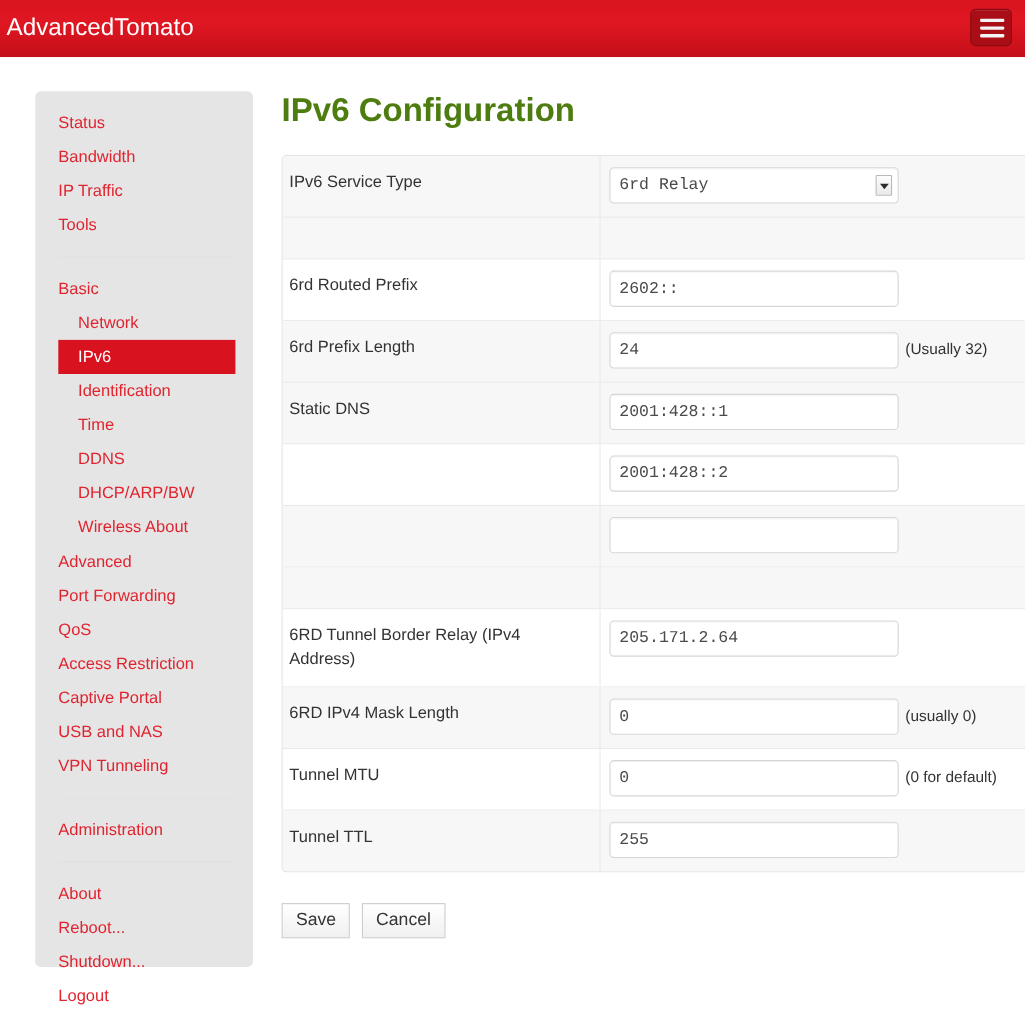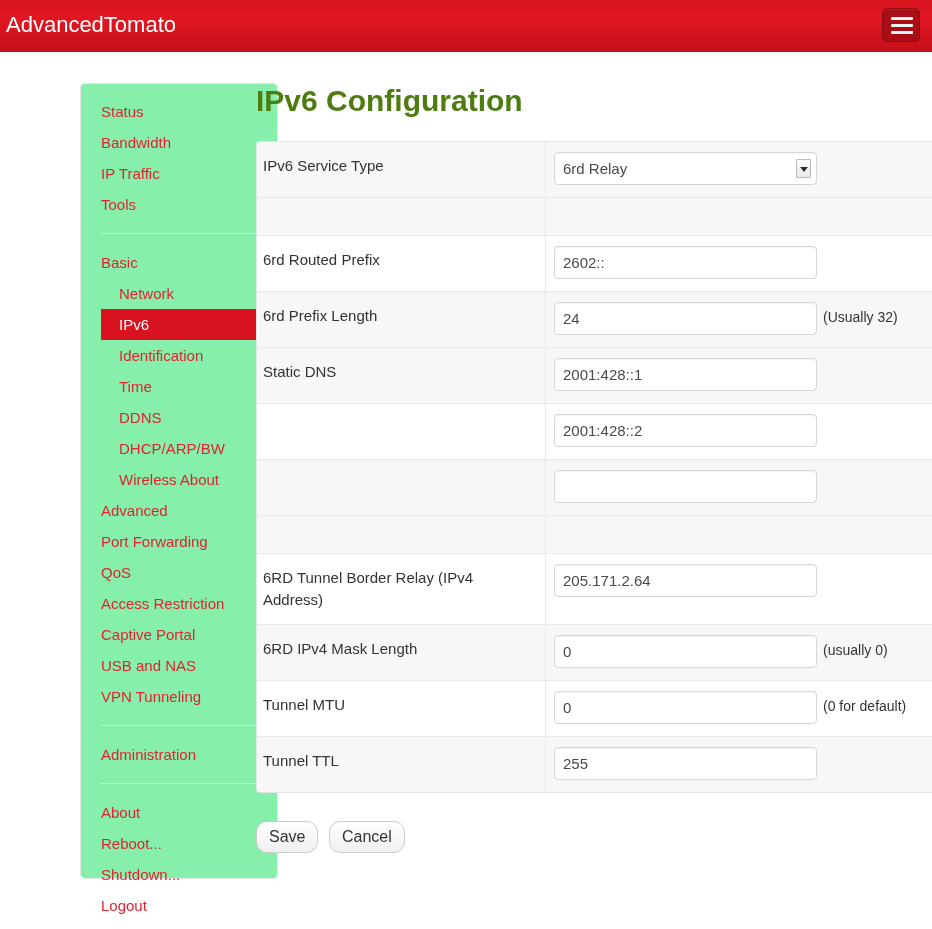--- a/index.html
+++ b/index.html
@@ -38,25 +38,24 @@
     background: #f3f3f3; border-radius: 1px;
   }
   .menu-toggle .bar:nth-child(1) { top: 8px; }
   .menu-toggle .bar:nth-child(2) { top: 15px; }
   .menu-toggle .bar:nth-child(3) { top: 22px; }
 
   
   .sidebar {
     position: absolute; left: 32px; top: 83px;
     width: 198px; height: 796px;
-    background: #86efac;
+    background: #e5e5e5;
     border: 1px solid #e6e6e6;
     border-radius: 5px;
     padding-top: 12px;
-    margin-left: 48px;
   }
   .nav-link {
     display: block;
     color: #e0242f;
     font-size: 15px;
     line-height: 19px;
     padding: 6px 0 6px 20px;
     text-decoration: none;
     white-space: nowrap;
     cursor: pointer;
@@ -119,21 +118,21 @@
     font-size: 15px;
     color: #333333;
     line-height: 28px;
   }
 
   input.txt, select.sel {
     width: 263px;
     height: 33px;
     padding: 4px 8px;
     font-size: 15px;
-    font-family: Liberation Sans, sans-serif;
+    font-family: Liberation Mono, monospace;
     color: #4a4a4a;
     background: #ffffff;
     border: 1px solid #d6d6d6;
     border-radius: 4px;
     box-shadow: inset 0 1px 1px rgba(0,0,0,.045);
     vertical-align: middle;
     outline: none;
   }
   select.sel {
     width: 263px;
@@ -167,21 +166,21 @@
   .btn-bar { margin-top: 28px; }
   .btn {
     display: inline-block;
     min-width: 62px;
     padding: 5px 12px;
     font-size: 16px;
     font-family: "Liberation Sans", sans-serif;
     color: #333333;
     background: linear-gradient(to bottom,#ffffff,#f0f0f0);
     border: 1px solid #cdcdcd;
-    border-radius: 11px;
+    border-radius: 0;
     margin-right: 6px;
     cursor: pointer;
     line-height: 20px;
   }
 </style>
 </head>
 <body>
 
 <div class="navbar">
   <div class="brand">AdvancedTomato</div>

